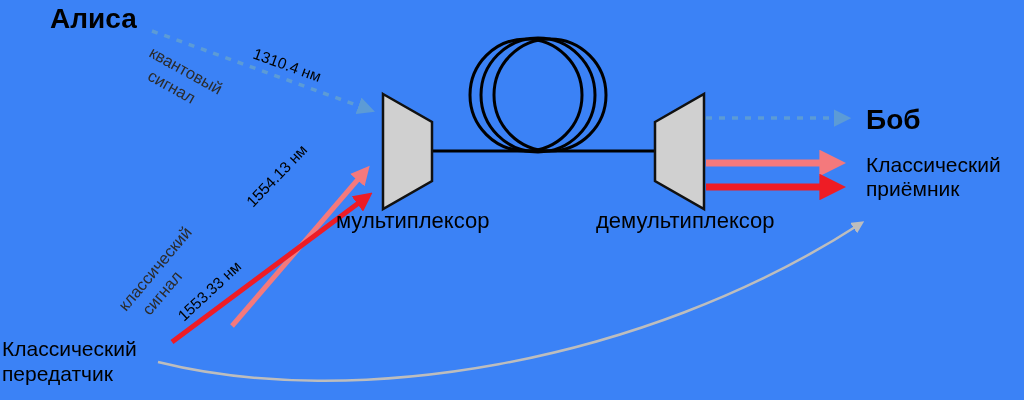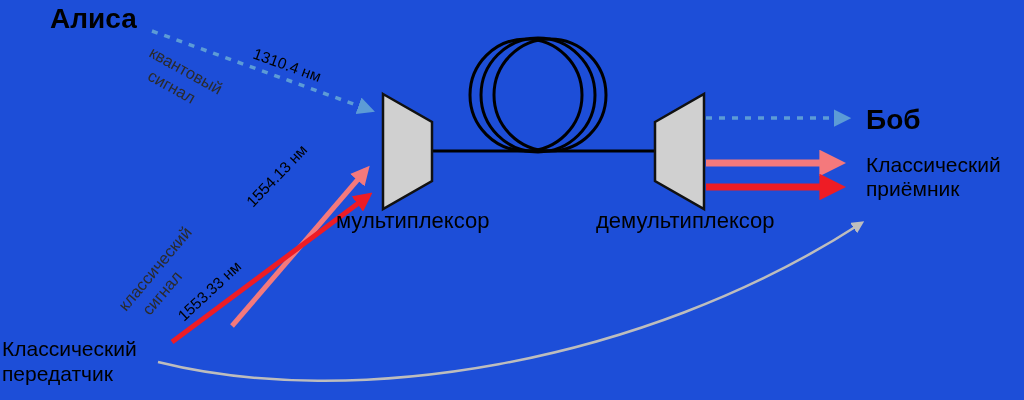--- a/index.html
+++ b/index.html
@@ -1,20 +1,20 @@
 <!DOCTYPE html>
 <html><head>
 <meta charset="utf-8">
 <style>
   html, body { margin: 0; padding: 0; background: #ffffff; }
   #canvas {
     position: relative;
     width: 1024px;
     height: 400px;
-    background: #1d4ed8;
+    background: #3b82f6;
     overflow: hidden;
     font-family: "Liberation Sans", sans-serif;
   }
   svg { position: absolute; top: 0; left: 0; }
   text { font-family: "Liberation Sans", sans-serif; fill: #000000; }
   .big-name { font-size: 28px; font-weight: bold; }
   .comp-label { font-size: 22px; }
   .side-label { font-size: 21px; }
   .signal-label { font-size: 16.5px; fill: #2b2b2b; }
   .wl-label { font-size: 15.5px; }

